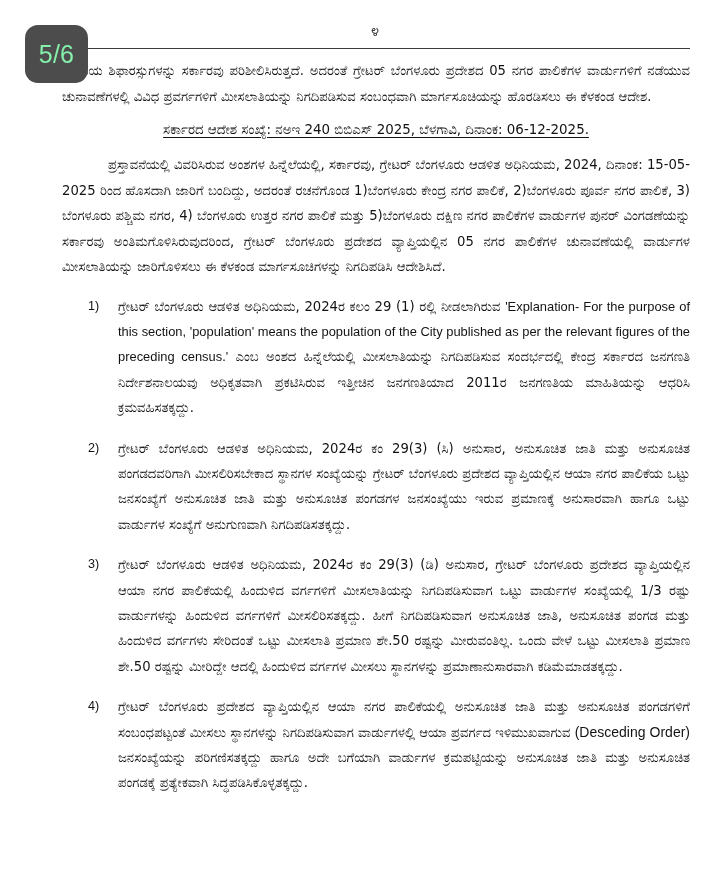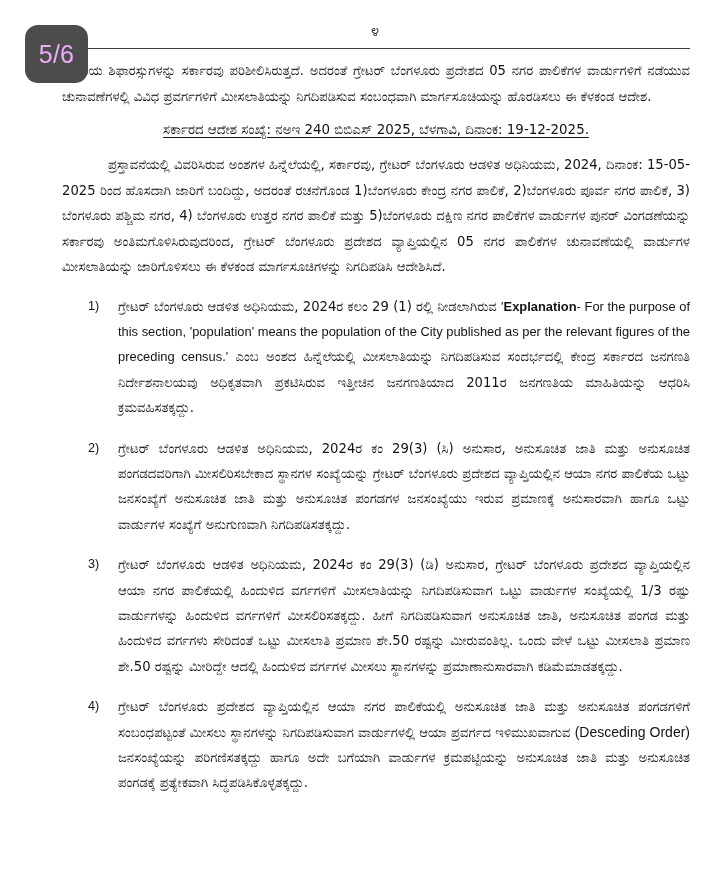--- a/index.html
+++ b/index.html
@@ -28,21 +28,21 @@
 
   
   .page-badge {
     position: absolute;
     left: 25px;
     top: 25px;
     width: 63px;
     height: 58px;
     background: #4c4c4c;
     border-radius: 13px;
-    color: #f0abfc;
+    color: #86efac;
     display: flex;
     align-items: center;
     justify-content: center;
     font-size: 25px;
     font-weight: 400;
     letter-spacing: 0.3px;
     z-index: 20;
     font-family: "Liberation Sans", sans-serif;
   }
 
@@ -133,21 +133,21 @@
     font-size: 12.6px;
     line-height: 25.4px;
     color: #131313;
     font-family: "Liberation Sans", sans-serif;
   }
   .num-item .en {
     font-family: "Liberation Sans", sans-serif;
     font-size: 12.9px;
   }
   .num-item .en b {
-    font-weight: bold;
+    font-weight: normal;
   }
   .num-item .inline-en {
     font-family: "Liberation Sans", sans-serif;
     font-size: 14px;
   }
   .kn {
     font-family: "DejaVu Sans", "Liberation Sans", sans-serif;
   }
 </style>
 </head>
@@ -160,21 +160,21 @@
   <div class="doc-header">
     <div class="header-mark">೪</div>
     <div class="header-rule"></div>
   </div>
 
   <div class="doc-body">
 
     <p class="para lead kn">ಸಮಿತಿಯ ಶಿಫಾರಸ್ಸುಗಳನ್ನು ಸರ್ಕಾರವು ಪರಿಶೀಲಿಸಿರುತ್ತದೆ. ಅದರಂತೆ ಗ್ರೇಟರ್ ಬೆಂಗಳೂರು ಪ್ರದೇಶದ 05 ನಗರ ಪಾಲಿಕೆಗಳ ವಾರ್ಡುಗಳಿಗೆ ನಡೆಯುವ ಚುನಾವಣೆಗಳಲ್ಲಿ ವಿವಿಧ ಪ್ರವರ್ಗಗಳಿಗೆ ಮೀಸಲಾತಿಯನ್ನು ನಿಗದಿಪಡಿಸುವ ಸಂಬಂಧವಾಗಿ ಮಾರ್ಗಸೂಚಿಯನ್ನು ಹೊರಡಿಸಲು ಈ ಕೆಳಕಂಡ ಆದೇಶ.</p>
 
     <div class="order-no">
-      <span class="u kn">ಸರ್ಕಾರದ ಆದೇಶ ಸಂಖ್ಯೆ: ನಅಇ 240 ಬಿಬಿಎಸ್ 2025, ಬೆಳಗಾವಿ, ದಿನಾಂಕ: 19-12-2025.</span>
+      <span class="u kn">ಸರ್ಕಾರದ ಆದೇಶ ಸಂಖ್ಯೆ: ನಅಇ 240 ಬಿಬಿಎಸ್ 2025, ಬೆಳಗಾವಿ, ದಿನಾಂಕ: 06-12-2025.</span>
     </div>
 
     <p class="para indented kn">ಪ್ರಸ್ತಾವನೆಯಲ್ಲಿ ವಿವರಿಸಿರುವ ಅಂಶಗಳ ಹಿನ್ನೆಲೆಯಲ್ಲಿ, ಸರ್ಕಾರವು, ಗ್ರೇಟರ್ ಬೆಂಗಳೂರು ಆಡಳಿತ ಅಧಿನಿಯಮ, 2024, ದಿನಾಂಕ: 15-05-2025 ರಿಂದ ಹೊಸದಾಗಿ ಜಾರಿಗೆ ಬಂದಿದ್ದು, ಅದರಂತೆ ರಚನೆಗೊಂಡ 1)ಬೆಂಗಳೂರು ಕೇಂದ್ರ ನಗರ ಪಾಲಿಕೆ, 2)ಬೆಂಗಳೂರು ಪೂರ್ವ ನಗರ ಪಾಲಿಕೆ, 3) ಬೆಂಗಳೂರು ಪಶ್ಚಿಮ ನಗರ, 4) ಬೆಂಗಳೂರು ಉತ್ತರ ನಗರ ಪಾಲಿಕೆ ಮತ್ತು 5)ಬೆಂಗಳೂರು ದಕ್ಷಿಣ ನಗರ ಪಾಲಿಕೆಗಳ ವಾರ್ಡುಗಳ ಪುನರ್ ವಿಂಗಡಣೆಯನ್ನು ಸರ್ಕಾರವು ಅಂತಿಮಗೊಳಿಸಿರುವುದರಿಂದ, ಗ್ರೇಟರ್ ಬೆಂಗಳೂರು ಪ್ರದೇಶದ ವ್ಯಾಪ್ತಿಯಲ್ಲಿನ 05 ನಗರ ಪಾಲಿಕೆಗಳ ಚುನಾವಣೆಯಲ್ಲಿ ವಾರ್ಡುಗಳ ಮೀಸಲಾತಿಯನ್ನು ಜಾರಿಗೊಳಿಸಲು ಈ ಕೆಳಕಂಡ ಮಾರ್ಗಸೂಚಿಗಳನ್ನು ನಿಗದಿಪಡಿಸಿ ಆದೇಶಿಸಿದೆ.</p>
 
     <ol class="num-list">
 
       <li class="num-item">
         <span class="marker">1)</span>
         <span class="kn">ಗ್ರೇಟರ್ ಬೆಂಗಳೂರು ಆಡಳಿತ ಅಧಿನಿಯಮ, 2024ರ ಕಲಂ 29 (1) ರಲ್ಲಿ ನೀಡಲಾಗಿರುವ </span><span class="en">'</span><span class="en"><b>Explanation</b></span><span class="en">- For the purpose of this section, 'population' means the population of the City published as per the relevant figures of the preceding census.'</span><span class="kn"> ಎಂಬ ಅಂಶದ ಹಿನ್ನೆಲೆಯಲ್ಲಿ ಮೀಸಲಾತಿಯನ್ನು ನಿಗದಿಪಡಿಸುವ ಸಂದರ್ಭದಲ್ಲಿ ಕೇಂದ್ರ ಸರ್ಕಾರದ ಜನಗಣತಿ ನಿರ್ದೇಶನಾಲಯವು ಅಧಿಕೃತವಾಗಿ ಪ್ರಕಟಿಸಿರುವ ಇತ್ತೀಚಿನ ಜನಗಣತಿಯಾದ 2011ರ ಜನಗಣತಿಯ ಮಾಹಿತಿಯನ್ನು ಆಧರಿಸಿ ಕ್ರಮವಹಿಸತಕ್ಕದ್ದು.</span>
       </li>

